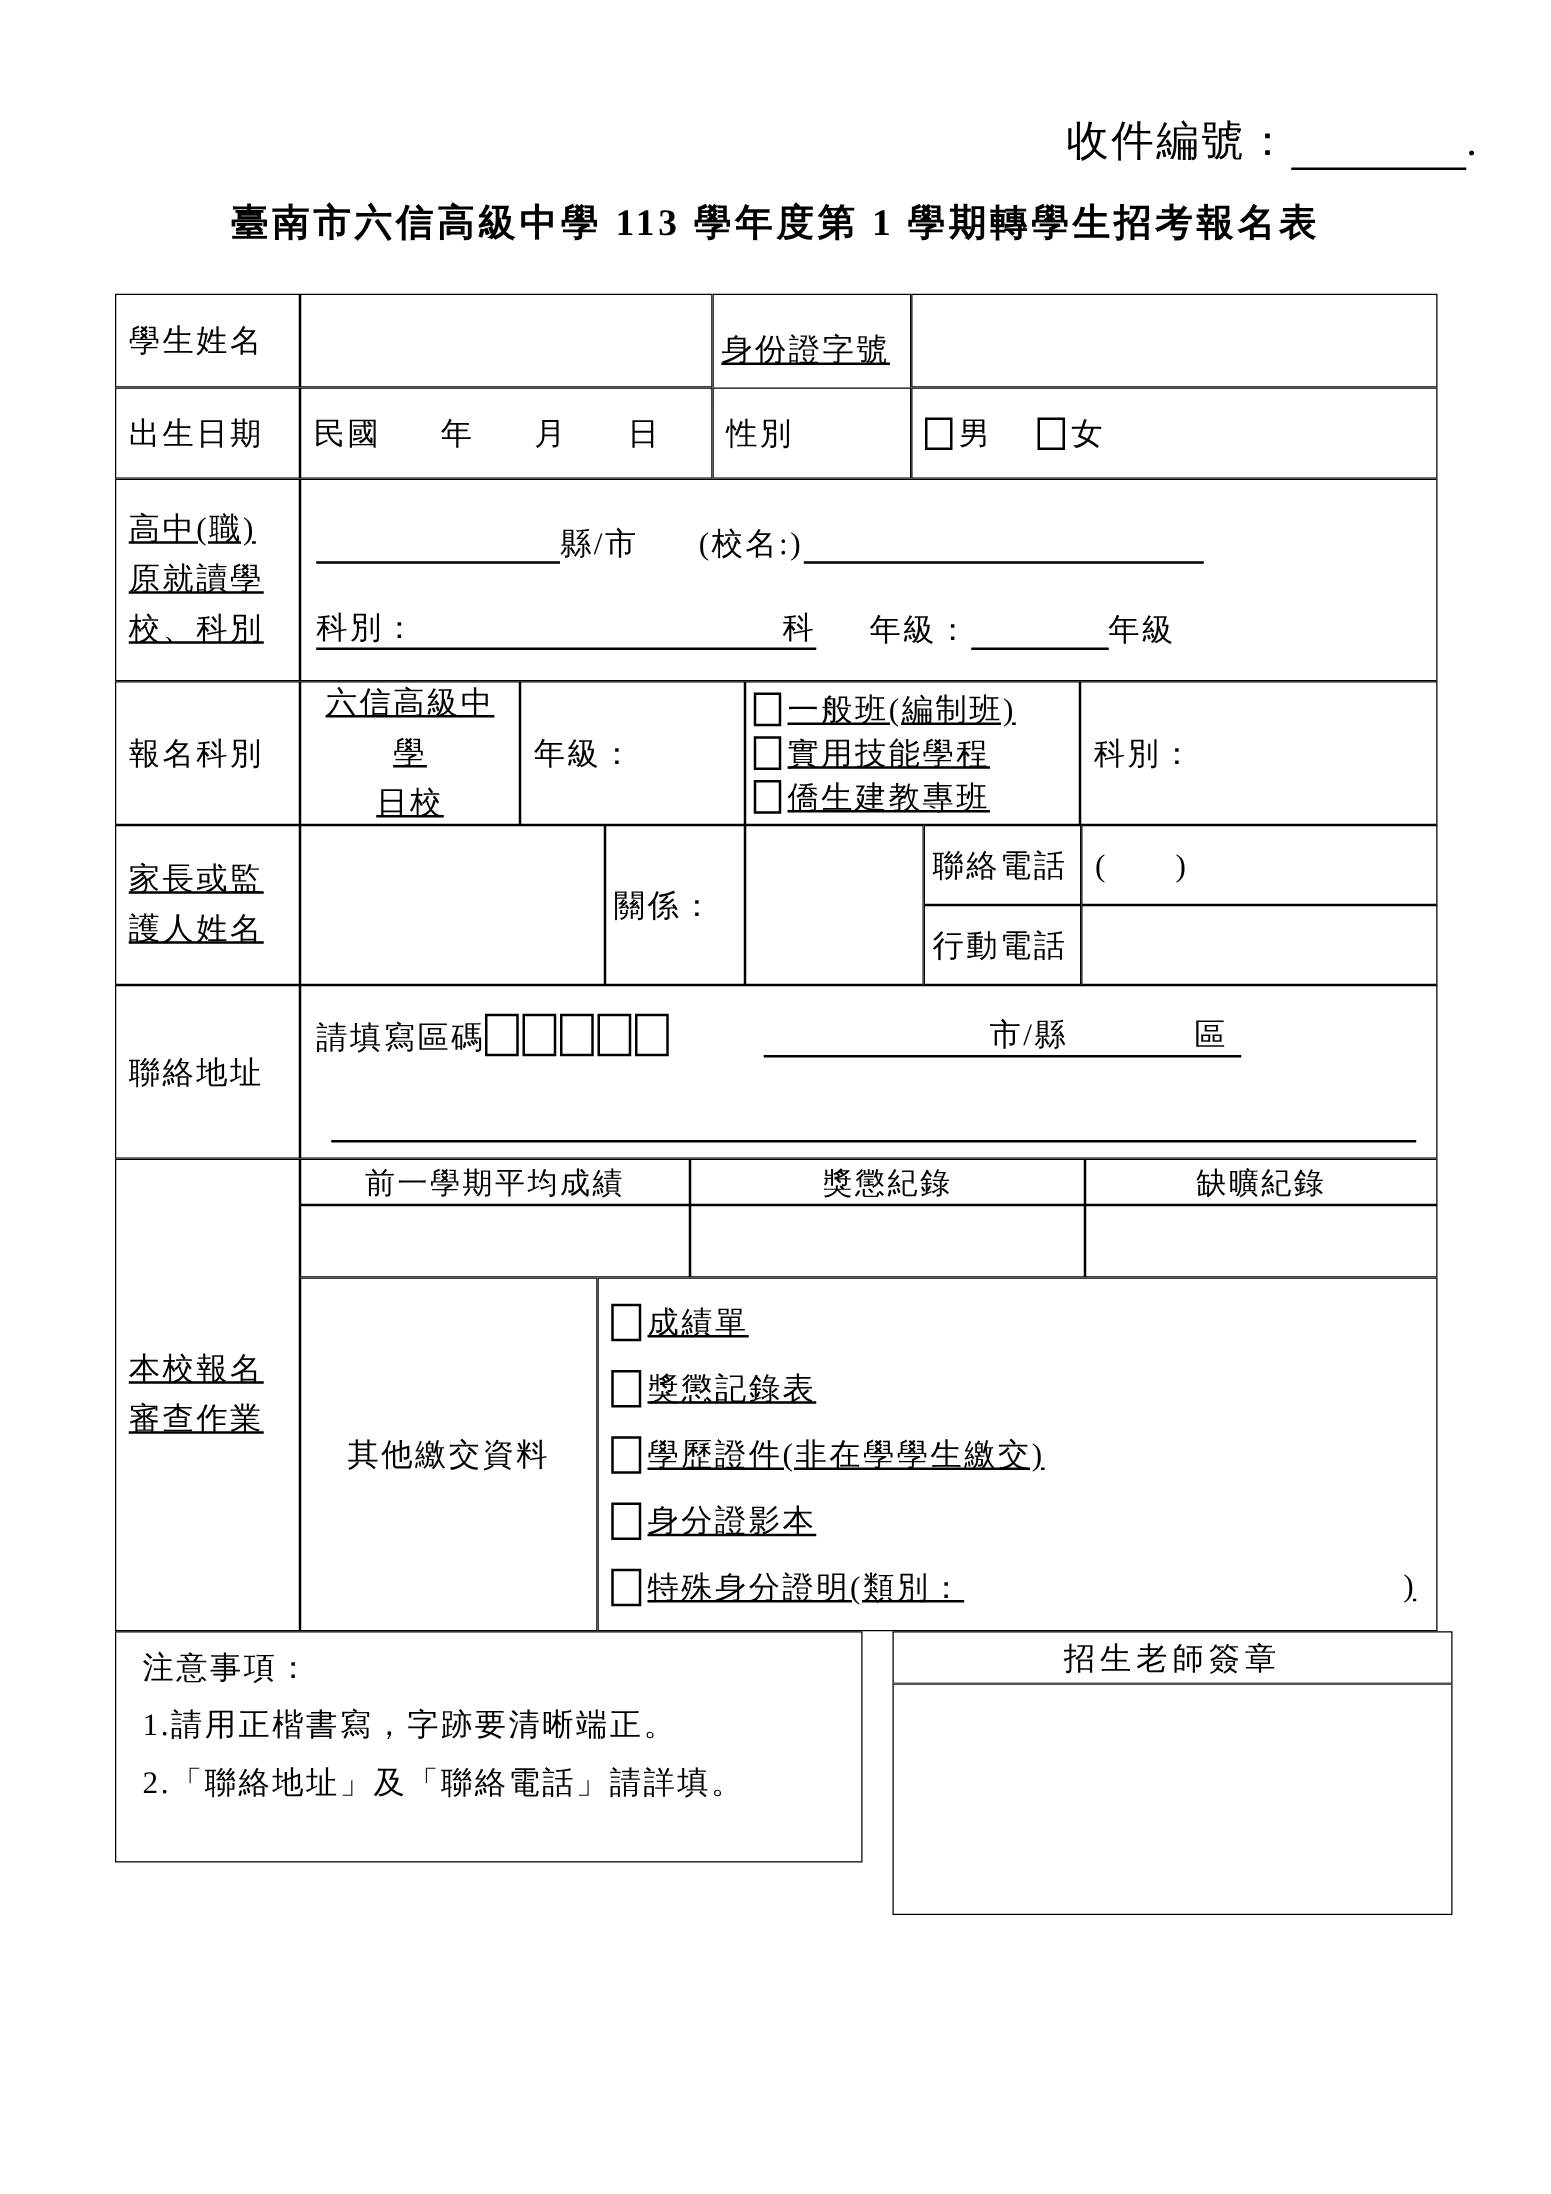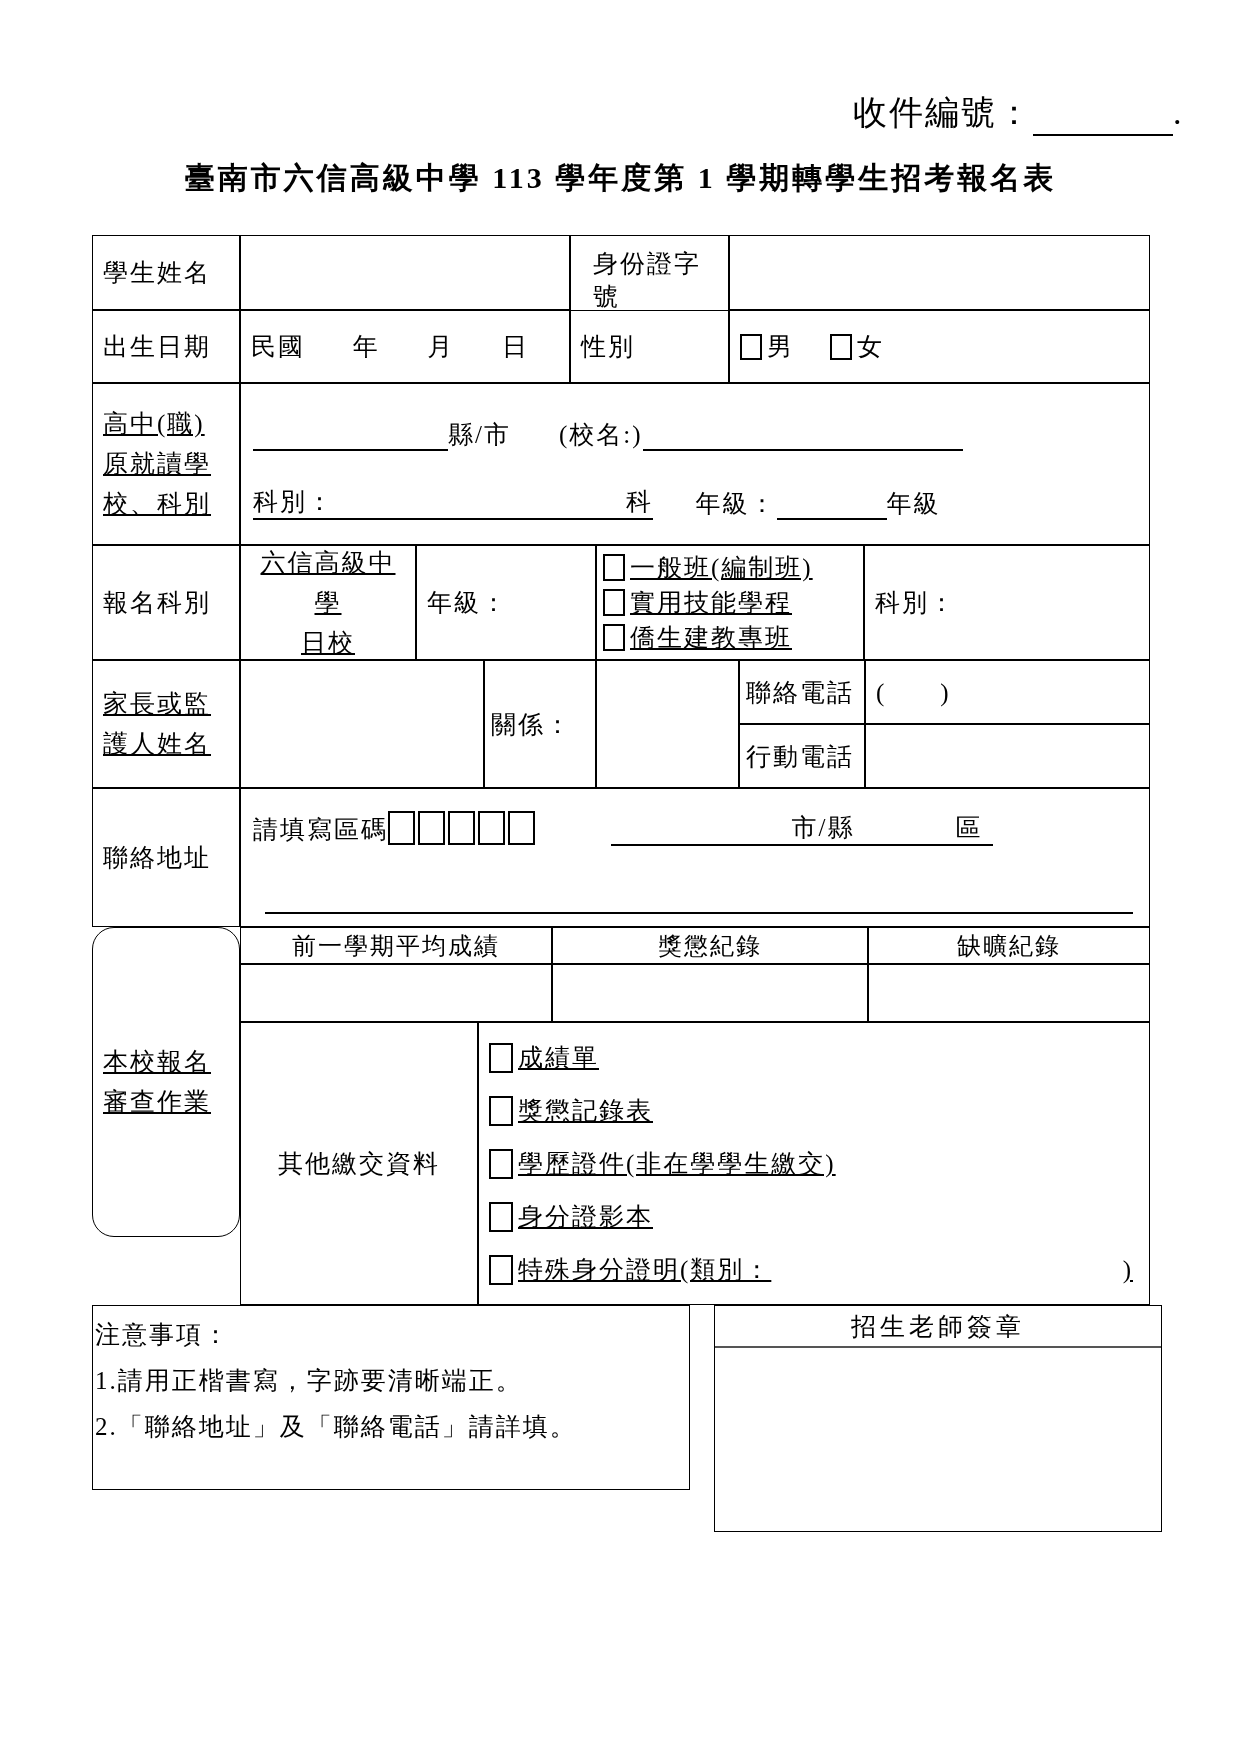--- a/index.html
+++ b/index.html
@@ -44,21 +44,21 @@
   <div id="receipt-line">
     <span>收件編號：</span><span class="ul"></span><span>.</span>
   </div>
 
   <div id="doc-title">臺南市六信高級中學 113 學年度第 1 學期轉學生招考報名表</div>
 
   <div id="form-table">
 
     <div class="cell" style="left:0;top:0;width:148px;height:75px;">學生姓名</div>
     <div class="cell" style="left:148px;top:0;width:330px;height:75px;"></div>
-    <div class="cell" style="left:478px;top:0;width:159px;height:89px;padding:2px 22px;">身份證字號</div>
+    <div class="cell" style="left:478px;top:0;width:159px;height:89px;padding:2px 6px;text-decoration:underline;">身份證字號</div>
     <div class="cell" style="left:637px;top:0;width:421px;height:75px;"></div>
 
     <div class="cell" style="left:0;top:75px;width:148px;height:73px;">出生日期</div>
     <div class="cell" style="left:148px;top:75px;width:330px;height:73px;justify-content:space-between;padding-right:40px;">
       <span>民國</span>
       <span>年</span>
       <span>月</span>
       <span>日</span>
     </div>
     <div class="cell" style="left:478px;top:75px;width:159px;height:73px;">性別</div>
@@ -143,21 +143,21 @@
           <span style="width:70px;"></span>
           <span>市/縣</span>
           <span>區</span>
         </span>
       </div>
       <div style="margin-top:40px;">
         <span class="ul" style="width:868px;margin-left:12px;"></span>
       </div>
     </div>
 
-    <div class="cell col" style="left:0;top:692px;width:148px;height:310px;align-items:flex-start;border-radius:22px;">
+    <div class="cell col" style="left:0;top:692px;width:148px;height:378px;align-items:flex-start;">
       <span>本校報名</span>
       <span>審查作業</span>
     </div>
     <div class="cell center" style="left:148px;top:692px;width:312px;height:37px;font-size:24px;">前一學期平均成績</div>
     <div class="cell center" style="left:460px;top:692px;width:316px;height:37px;font-size:24px;">獎懲紀錄</div>
     <div class="cell center" style="left:776px;top:692px;width:282px;height:37px;font-size:24px;">缺曠紀錄</div>
     <div class="cell" style="left:148px;top:729px;width:312px;height:58px;"></div>
     <div class="cell" style="left:460px;top:729px;width:316px;height:58px;"></div>
     <div class="cell" style="left:776px;top:729px;width:282px;height:58px;"></div>
 
@@ -179,21 +179,21 @@
           <span class="cb big"></span>
           <span>身分證影本</span>
         </span>
       <span class="optline">
           <span class="cb big"></span>
           <span>特殊身分證明(類別：</span>
           <span style="margin-left:auto;padding-right:6px;">)</span>
         </span>
     </div>
 
-    <div class="cell block" style="left:0;top:1070px;width:598px;height:185px;padding:6px 2px;line-height:46px;">
+    <div class="cell block" style="left:0;top:1070px;width:598px;height:185px;padding:6px 21px;line-height:46px;">
       <div>注意事項：</div>
       <div>1.請用正楷書寫，字跡要清晰端正。</div>
       <div>2.「聯絡地址」及「聯絡電話」請詳填。</div>
     </div>
     <div class="cell block" style="left:610px;top:1070px;width:448px;height:227px;padding:0;margin-left:12px;">
       <div class="sig-head">招生老師簽章</div>
       <div style="height:183px;"></div>
     </div>
 
   </div>

